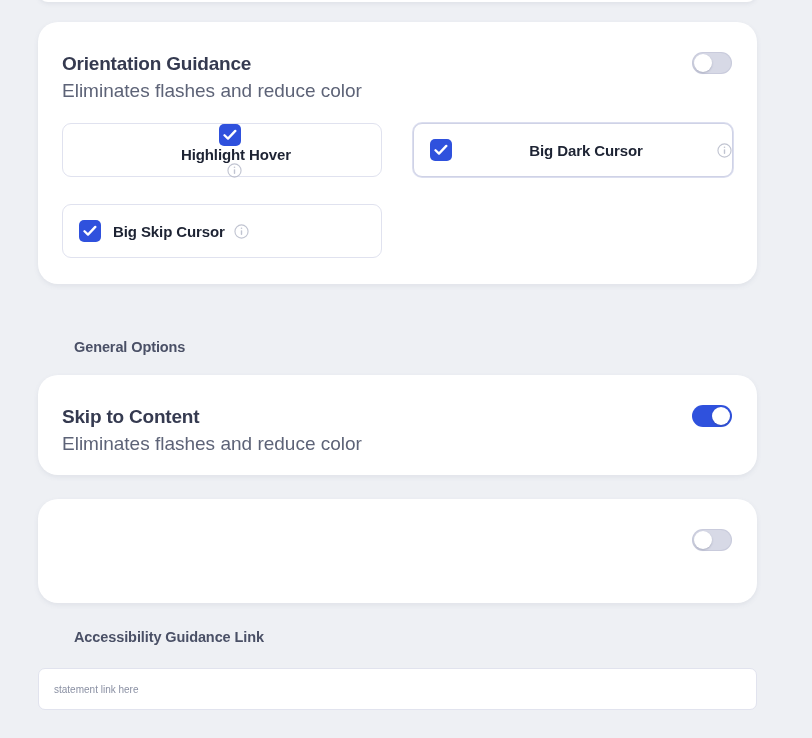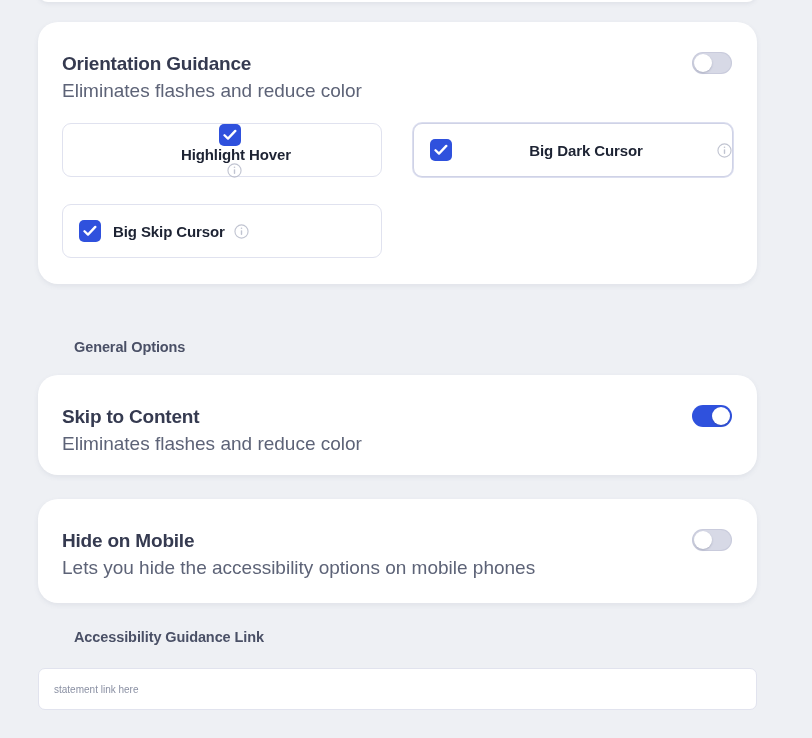--- a/index.html
+++ b/index.html
@@ -265,24 +265,20 @@
     <div class="section-head">
       <div class="section-title">Skip to Content</div>
       <div class="section-sub">Eliminates flashes and reduce color</div>
     </div>
     <div class="toggle toggle-skip on">
       <div class="knob"></div>
     </div>
   </div>
 
   <div class="card card-hide">
-    <div class="section-head">
-      <div class="section-title">Hide on Mobile</div>
-      <div class="section-sub">Lets you hide the accessibility options on mobile phones</div>
-    </div>
     <div class="toggle toggle-hide">
       <div class="knob"></div>
     </div>
   </div>
 
   <div class="group-label label-statement">Accessibility Guidance Link</div>
 
   <input class="link-input" type="text" placeholder="statement link here" style="">
 
 </div>

